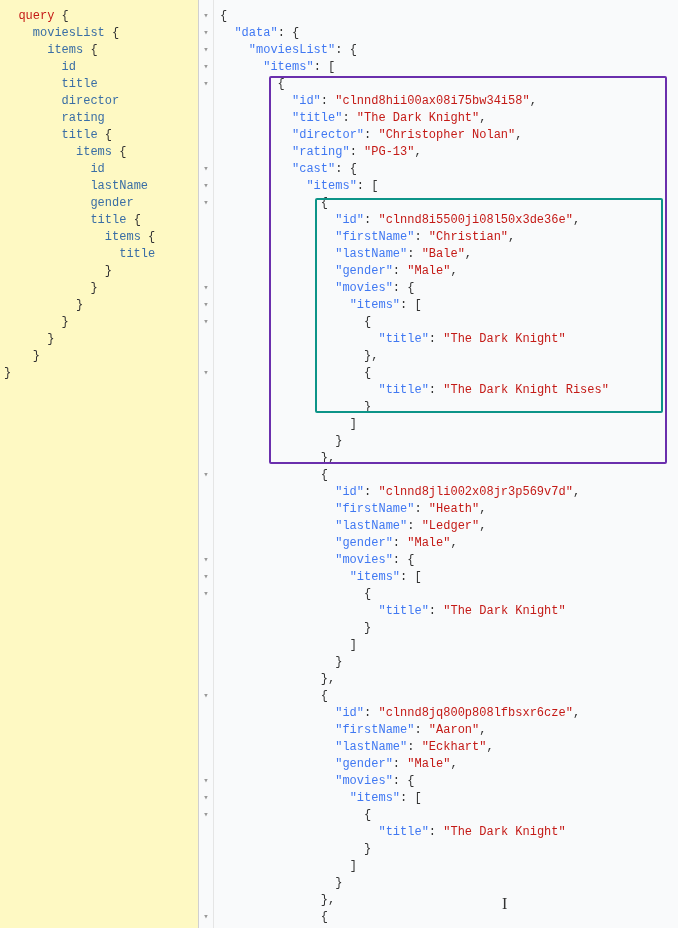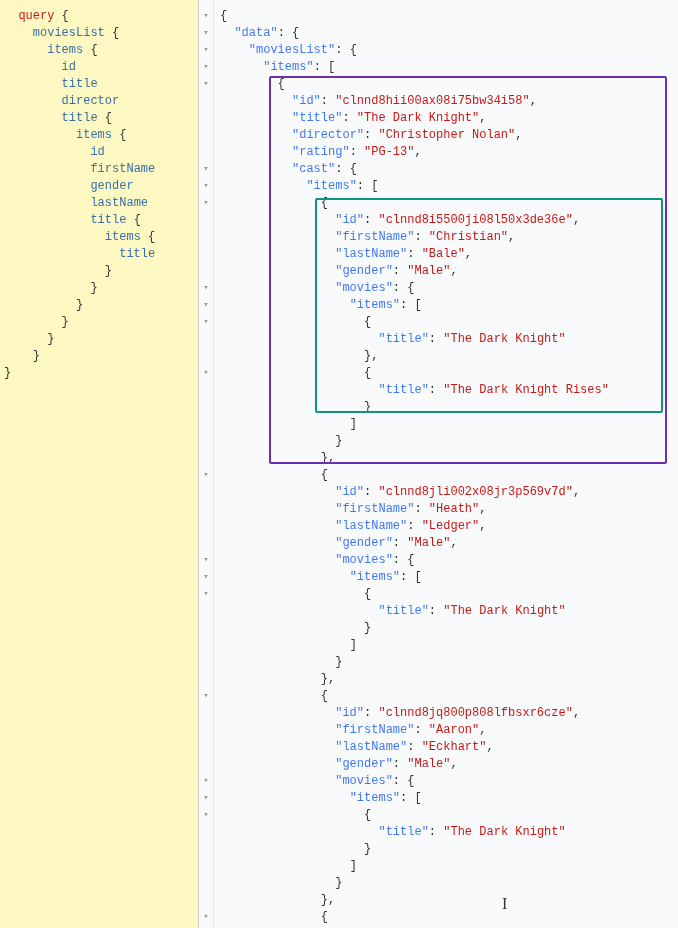--- a/index.html
+++ b/index.html
@@ -73,26 +73,26 @@
 <body>
 
 <div class="left-panel">
   <div id="query-lines">
       <div class="line">  <span class="kw">query</span><span class="brace"> {</span></div>
       <div class="line">    <span class="field">moviesList</span><span class="brace"> {</span></div>
       <div class="line">      <span class="field">items</span><span class="brace"> {</span></div>
       <div class="line">        <span class="field">id</span></div>
       <div class="line">        <span class="field">title</span></div>
       <div class="line">        <span class="field">director</span></div>
+      <div class="line">        <span class="field">rating</span></div>
       <div class="line">        <span class="field">title</span><span class="brace"> {</span></div>
       <div class="line">          <span class="field">items</span><span class="brace"> {</span></div>
       <div class="line">            <span class="field">id</span></div>
-      <div class="line">            <span class="field">firstName</span></div>
+      <div class="line">            <span class="field">lastName</span></div>
       <div class="line">            <span class="field">gender</span></div>
-      <div class="line">            <span class="field">lastName</span></div>
       <div class="line">            <span class="field">title</span><span class="brace"> {</span></div>
       <div class="line">              <span class="field">items</span><span class="brace"> {</span></div>
       <div class="line">                <span class="field">title</span></div>
       <div class="line">              <span class="brace">}</span></div>
       <div class="line">            <span class="brace">}</span></div>
       <div class="line">          <span class="brace">}</span></div>
       <div class="line">        <span class="brace">}</span></div>
       <div class="line">      <span class="brace">}</span></div>
       <div class="line">    <span class="brace">}</span></div>
       <div class="line"><span class="brace">}</span></div>

